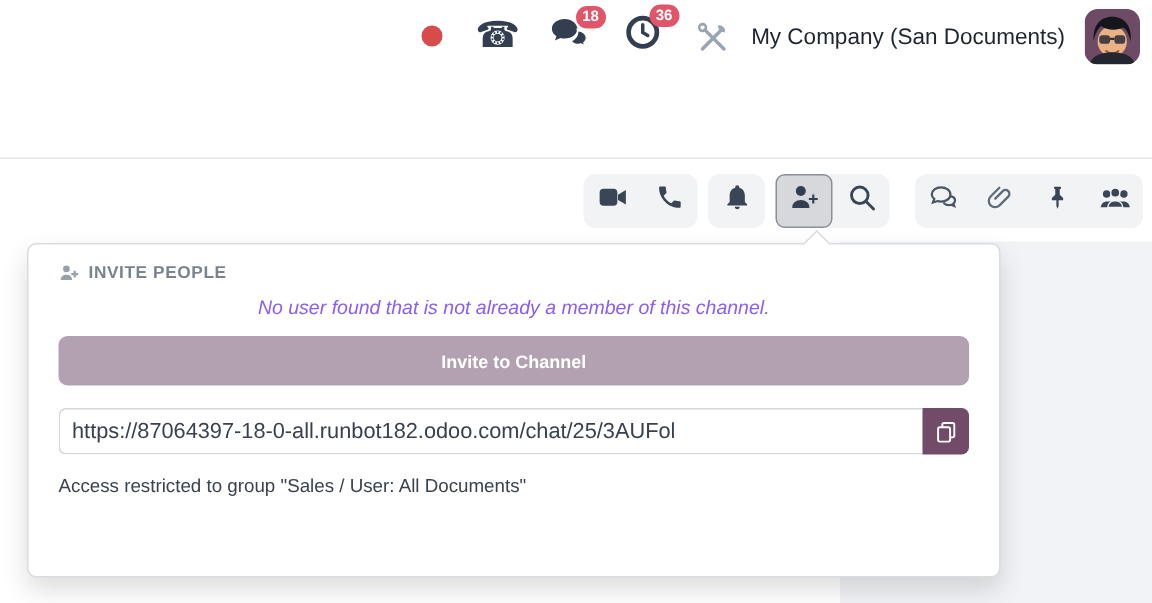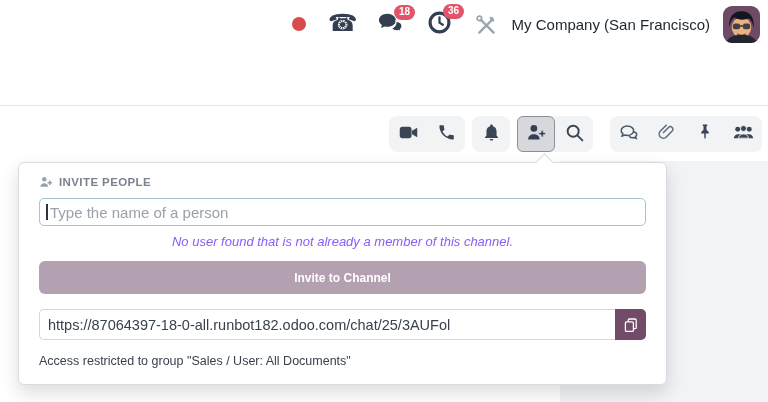--- a/index.html
+++ b/index.html
@@ -91,21 +91,21 @@
 
   <div class="tools-icon">
     <svg width="21" height="21" viewBox="0 0 22 22">
       <path d="M4.5 19.5 17 7" stroke="#9aa5b1" stroke-width="2.4" stroke-linecap="round"></path>
       <path d="M15.2 3.2a3.8 3.8 0 0 1 4.8 4.8l-2.6-.7-1.5-1.5z" fill="#9aa5b1"></path>
       <path d="M6.2 6.2 19.5 19.5" stroke="#9aa5b1" stroke-width="2.4" stroke-linecap="round"></path>
       <circle cx="4.6" cy="4.6" r="2.4" fill="none" stroke="#9aa5b1" stroke-width="1.8"></circle>
     </svg>
   </div>
 
-  <div class="company">My Company (San Francisco)</div>
+  <div class="company">My Company (San Documents)</div>
 
   <div class="avatar">
     <svg width="37" height="37" viewBox="0 0 36 36">
       <rect width="36" height="36" fill="#6d4a66"></rect>
       <ellipse cx="18" cy="21" rx="9.5" ry="10" fill="#eab184"></ellipse>
       <path d="M6 21c-.8-10 4-16 12-16s12.8 6 12 16c-1.5-5.5-3-8-5-9-3 2-11 2-14-1-2 1.5-4.4 5-5 10z" fill="#15151c"></path>
       <rect x="9.6" y="17" width="7" height="5.6" rx="2" fill="#2b2f3a" opacity=".88"></rect>
       <rect x="19.4" y="17" width="7" height="5.6" rx="2" fill="#2b2f3a" opacity=".88"></rect>
       <path d="M16.6 19.4h2.8" stroke="#2b2f3a" stroke-width="1.4"></path>
       <path d="M14 27.3c2.6 2.1 5.4 2.1 8 0" stroke="#8c5a33" stroke-width="1.3" fill="none" stroke-linecap="round"></path>
@@ -209,24 +209,20 @@
     <span style="display:flex;">
       <svg width="14" height="14" viewBox="0 0 24 24">
         <circle cx="9" cy="7.3" r="3.8" fill="#98a0aa"></circle>
         <path d="M2.5 19.5c0-3.2 2.9-5.4 6.5-5.4s6.5 2.2 6.5 5.4v.6h-13z" fill="#98a0aa"></path>
         <path d="M17.2 9.4h2.6V12h2.6v2.6h-2.6v2.6h-2.6v-2.6h-2.6V12h2.6z" fill="#98a0aa"></path>
       </svg>
     </span>
     <span>INVITE PEOPLE</span>
   </div>
 
-  <div class="search-wrap">
-    <input type="text" placeholder="Type the name of a person" style="">
-    <div class="text-caret"></div>
-  </div>
 
   <div class="empty-hint">No user found that is not already a member of this channel.</div>
 
   <button class="invite-btn">Invite to Channel</button>
 
   <div class="url-row">
     <input type="text" readonly="" value="https://87064397-18-0-all.runbot182.odoo.com/chat/25/3AUFol" style="">
     <button class="copy-btn">
       <span style="display:flex;">
         <svg width="16" height="16" viewBox="0 0 20 20">

